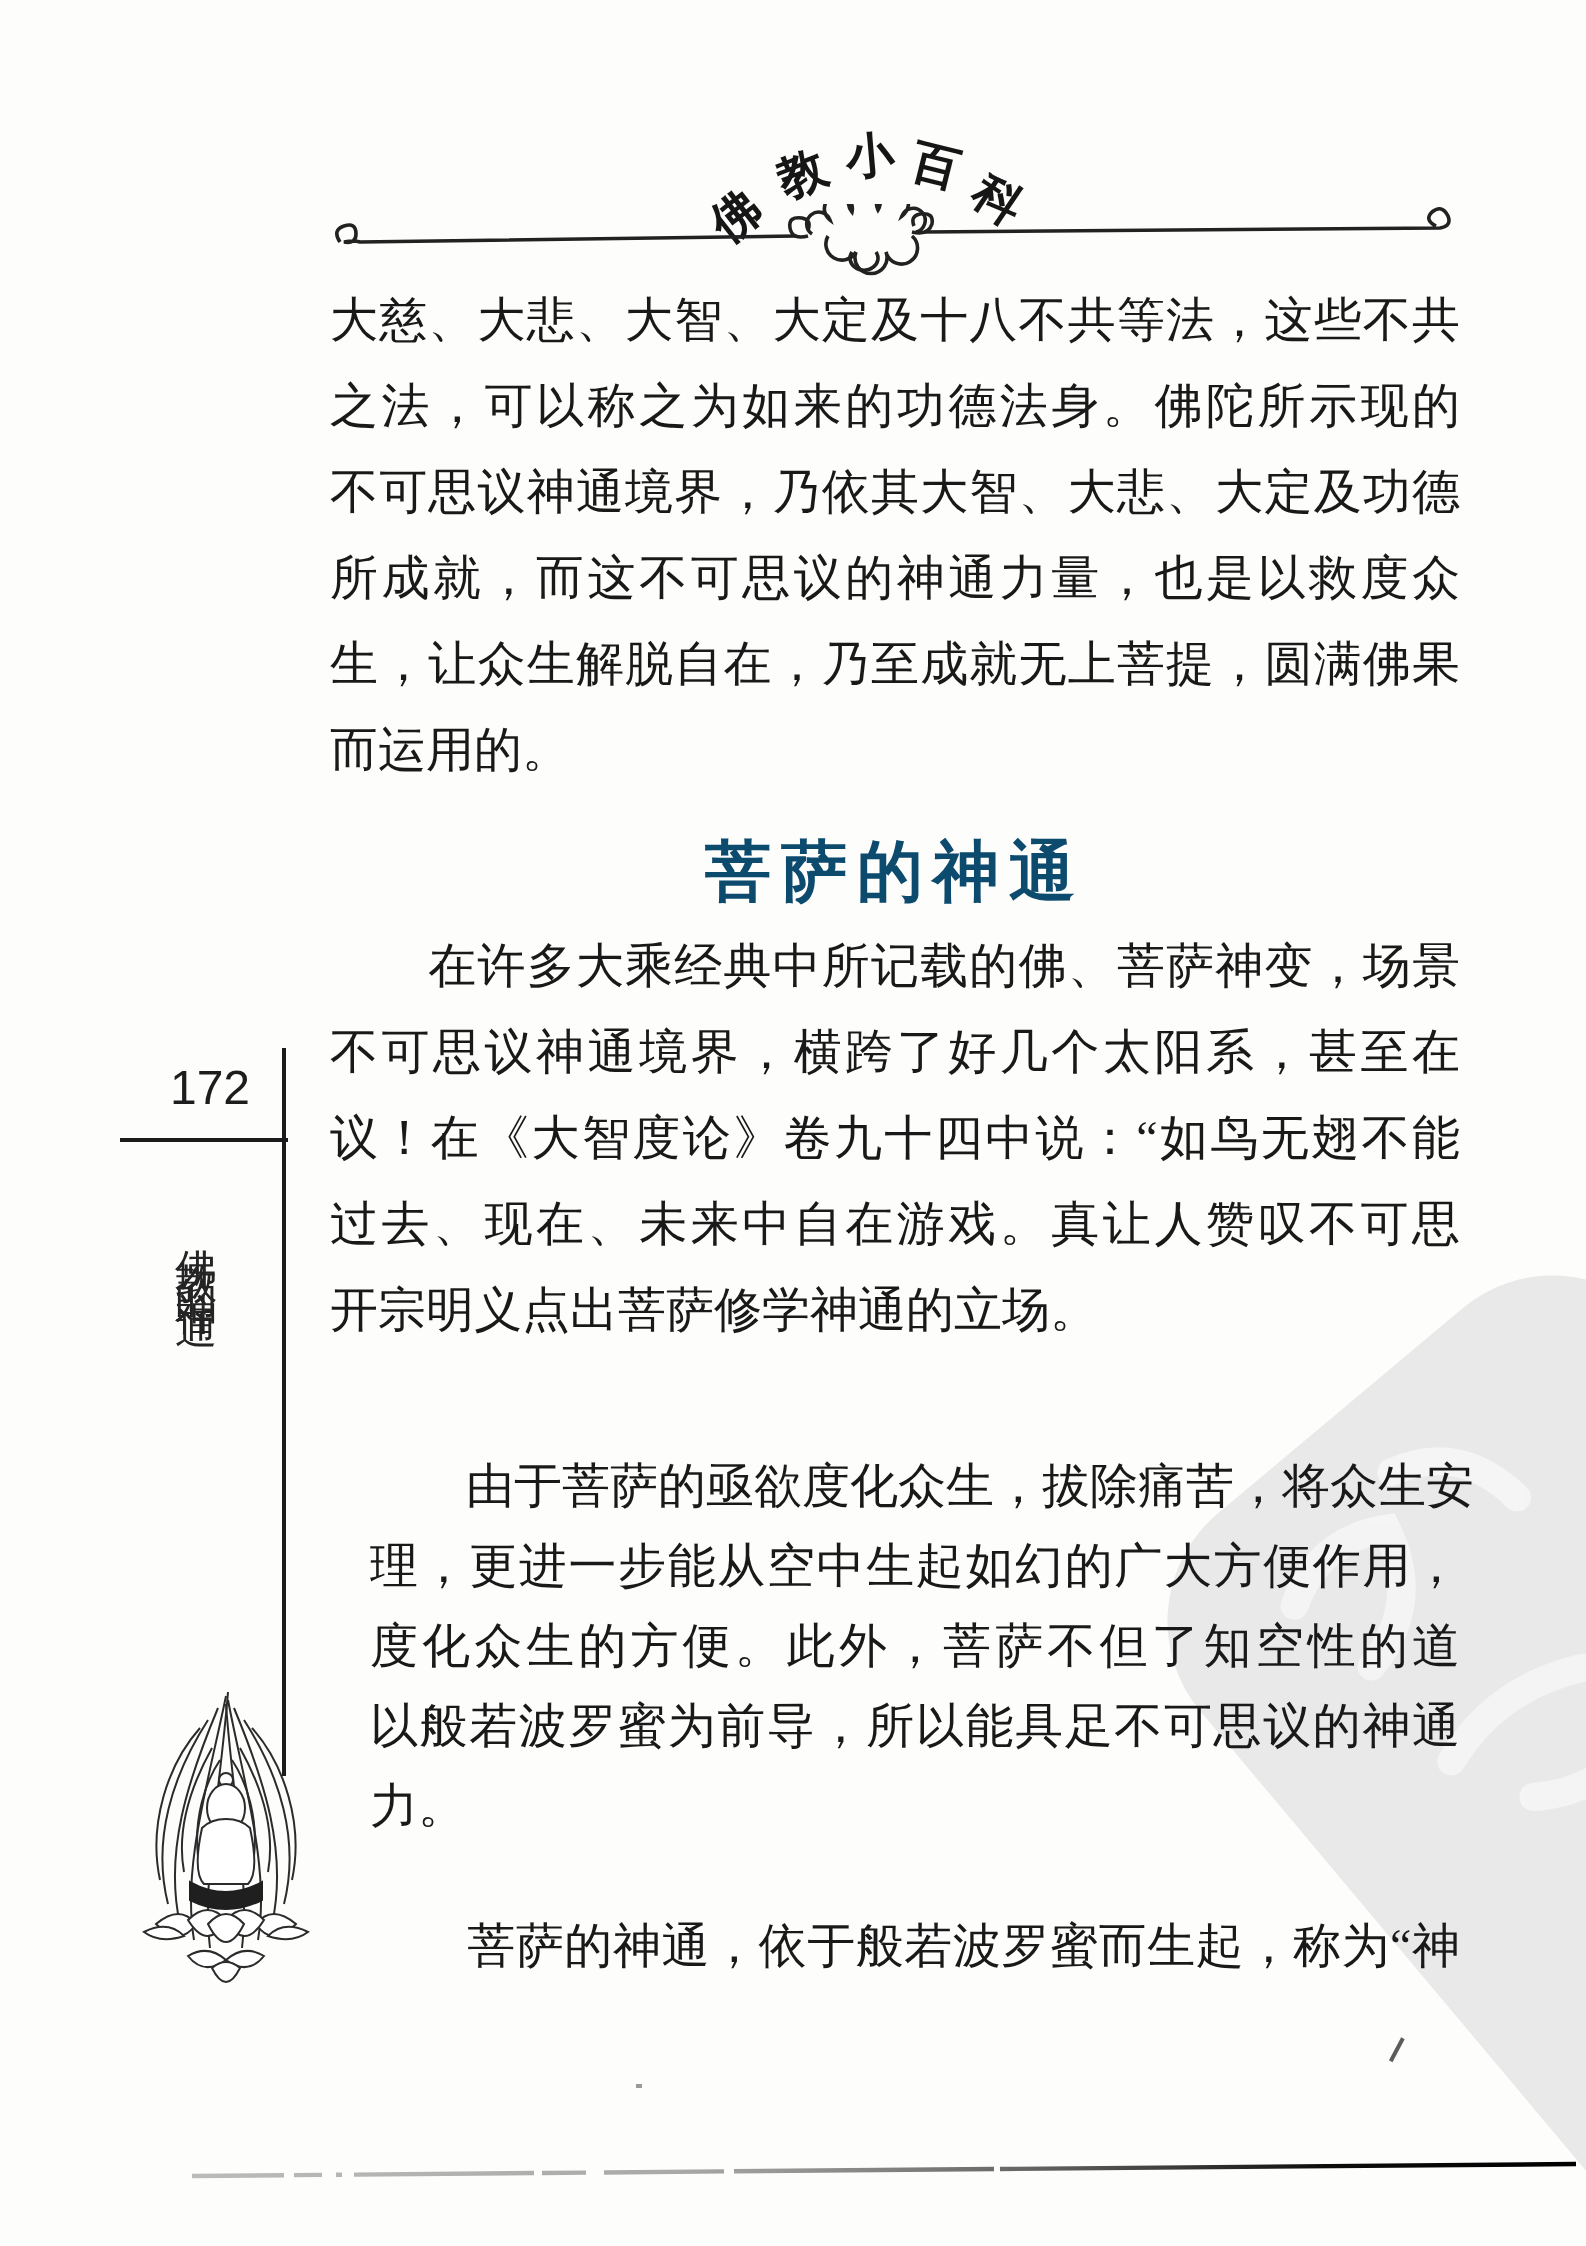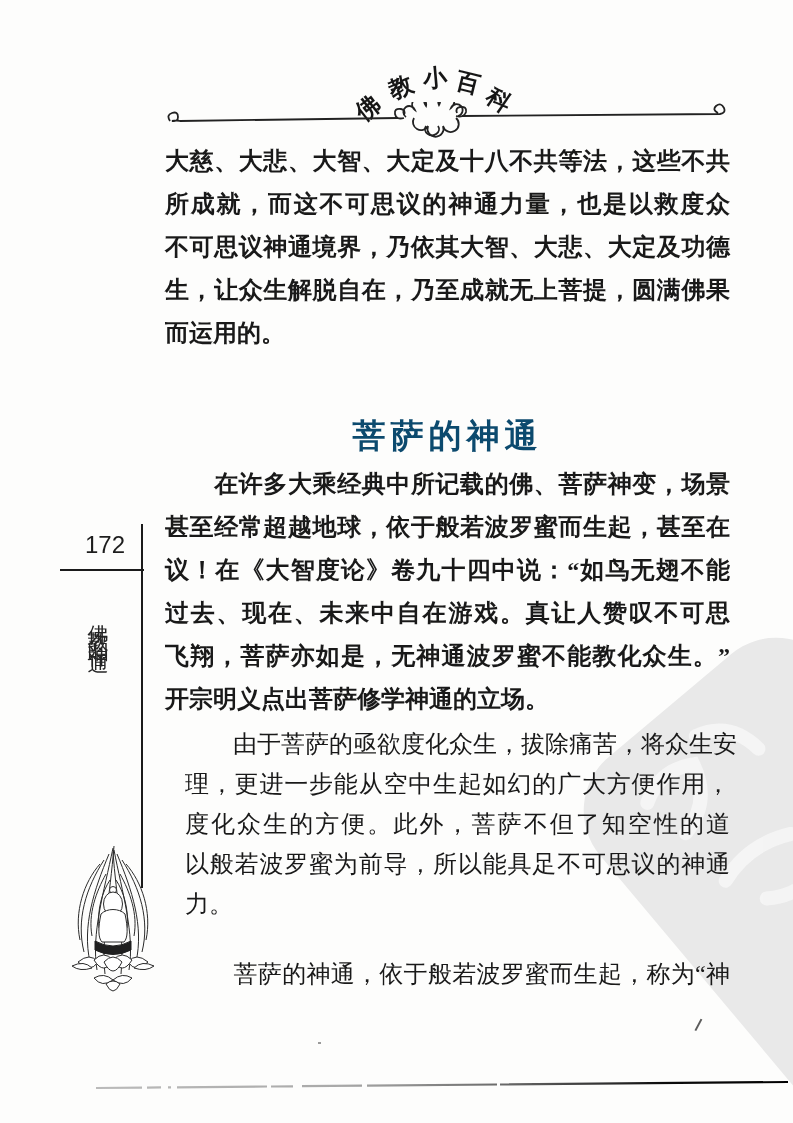--- a/index.html
+++ b/index.html
@@ -28,21 +28,21 @@
     position:absolute; left:700px; top:640px; width:300px; height:560px;
     background:#e9e9e9; border-radius:70px; transform:rotate(-40deg);
     z-index:1;
   }
   .stamp svg { position:absolute; left:0; top:0; }
 
   
   .text-col { position:absolute; left:165px; top:0; width:565px; z-index:2; }
   .para { position:absolute; left:0; width:565px; font-size:24px; color:#191919; }
   .pline { text-align:justify; text-align-last:justify; white-space:nowrap; overflow:visible; }
-  .lh43 .pline { height:43px; line-height:43px;font-weight:bold; }
+  .lh43 .pline { height:43px; line-height:43px; }
   .lh40 .pline { height:40px; line-height:40px;margin-left:20px; }
   .p-endleft .pline:last-child { text-align-last:left; }
 
   #p1 { top:140px; }
   .section-heading {
     position:absolute; top:414px; left:0; width:565px;
     text-align:center; font-family:"Liberation Sans","DejaVu Sans",sans-serif;
     font-size:33px; font-weight:700; letter-spacing:5px; color:#0c4a6e;
   }
   #p2 { top:463px; }
@@ -105,34 +105,34 @@
 
       <path d="M246,15 a6,6 0 1,1 9,-7 a7,7 0 1,1 11,-4 a8,8 0 1,1 13,-1 a8,8 0 1,1 12,3 a6,6 0 1,1 7,8"></path>
       <path d="M254,16 a8,8 0 1,0 14,8 a8,8 0 1,0 15,0 a8,8 0 1,0 13,-8"></path>
       <path d="M266,24 a7,6 0 1,0 12,0"></path>
     </g>
   </svg>
 
   <div class="text-col">
     <div id="p1" class="para lh43 p-endleft">
         <div class="pline">大慈、大悲、大智、大定及十八不共等法，这些不共</div>
+        <div class="pline">之法，可以称之为如来的功德法身。佛陀所示现的</div>
+        <div class="pline">不可思议神通境界，乃依其大智、大悲、大定及功德</div>
         <div class="pline">所成就，而这不可思议的神通力量，也是以救度众</div>
-        <div class="pline">不可思议神通境界，乃依其大智、大悲、大定及功德</div>
         <div class="pline">生，让众生解脱自在，乃至成就无上菩提，圆满佛果</div>
         <div class="pline">而运用的。</div>
       </div>
 
     <div class="section-heading">菩萨的神通</div>
 
     <div id="p2" class="para lh43 p-endleft">
         <div class="pline">　　在许多大乘经典中所记载的佛、菩萨神变，场景</div>
-        <div class="pline">甚至经常超越地球，依于般若波罗蜜而生起，甚至在</div>
+        <div class="pline">不可思议神通境界，横跨了好几个太阳系，甚至在</div>
         <div class="pline">议！在《大智度论》卷九十四中说：“如鸟无翅不能</div>
         <div class="pline">过去、现在、未来中自在游戏。真让人赞叹不可思</div>
-        <div class="pline">飞翔，菩萨亦如是，无神通波罗蜜不能教化众生。”</div>
         <div class="pline">开宗明义点出菩萨修学神通的立场。</div>
       </div>
     <div id="p3" class="para lh40 p-endleft">
         <div class="pline">　　由于菩萨的亟欲度化众生，拔除痛苦，将众生安</div>
         <div class="pline">理，更进一步能从空中生起如幻的广大方便作用，</div>
         <div class="pline">度化众生的方便。此外，菩萨不但了知空性的道</div>
         <div class="pline">以般若波罗蜜为前导，所以能具足不可思议的神通</div>
         <div class="pline">力。</div>
       </div>
     <div id="p4" class="para lh40">

